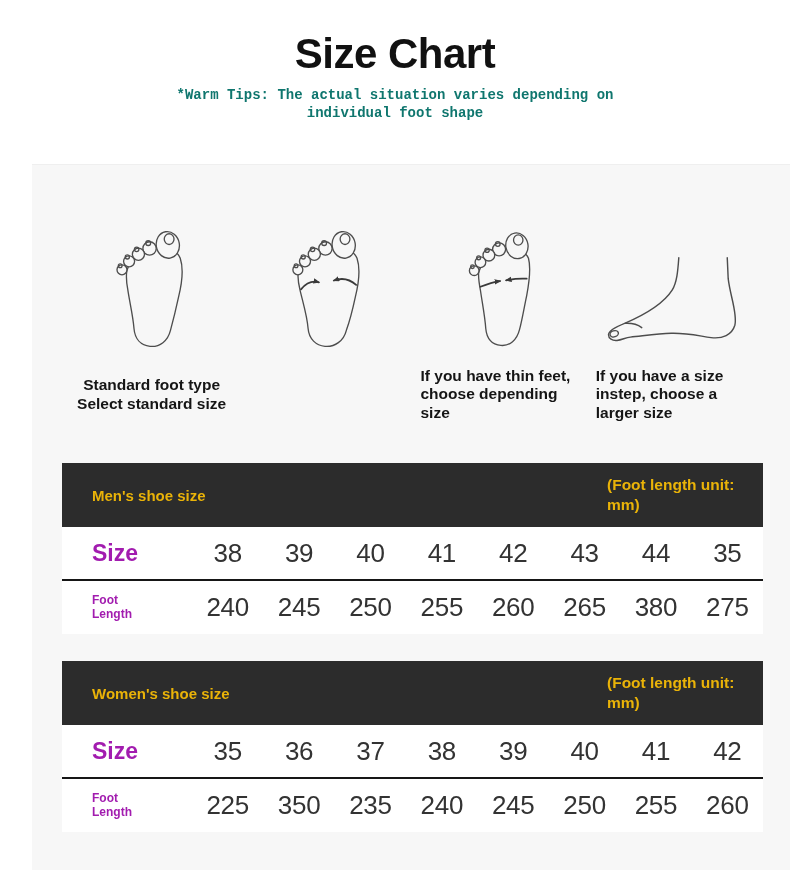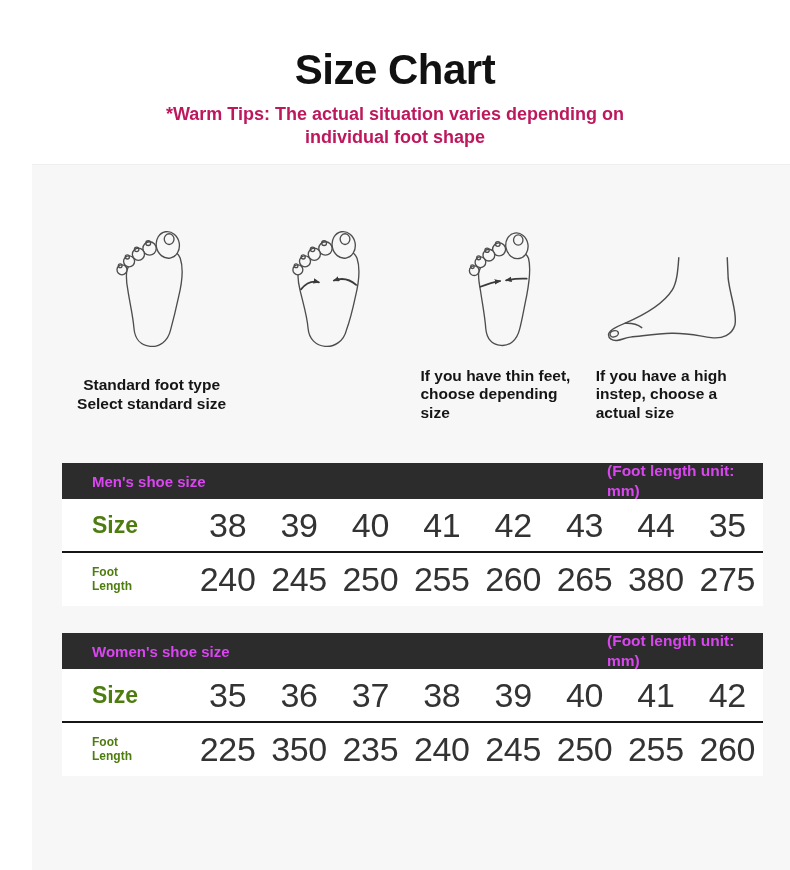--- a/index.html
+++ b/index.html
@@ -9,36 +9,37 @@
     background: #ffffff;
     font-family: "Liberation Sans", sans-serif;
     color: #1a1a1a;
     overflow: hidden;
   }
   
   .top-section {
     height: 164px;
     background: #ffffff;
     text-align: center;
-    padding-top: 46px;
+    padding-top: 30px;
   }
   .page-title {
     margin: 0;
     font-size: 42px;
     font-weight: 800;
     letter-spacing: -0.5px;
     color: #111111;
   }
   .warm-tips {
     margin: 9px auto 0;
     max-width: 500px;
-    font-size: 18px;
+    font-size: 14px;
     font-weight: 700;
     line-height: 1.25;
-    color: #be185d;
+    color: #0f766e;
+    font-family: Liberation Mono, monospace;
   }
   
   .content-section {
     background: #f7f7f7;
     height: 706px;
     padding: 54px 27px 0 30px;
     border-top: 1px solid #efefef;
     margin-left: 32px;
   }
   
@@ -64,46 +65,46 @@
   .caption.center .cap-text { max-width: 164px; text-align: center; }
   .caption .cap-text { margin-left: 4px; }
   .cap-w2 { max-width: 156px; }
   .cap-w3 { max-width: 172px; }
   .cap-w4 { max-width: 150px; }
   svg .ln { fill: none; stroke: #4d4d4d; stroke-width: 1.5; stroke-linecap: round; stroke-linejoin: round; }
   svg .fl { fill: #f7f7f7; stroke: #4d4d4d; stroke-width: 1.5; }
   
   .size-table { background: #ffffff; margin-bottom: 27px; }
   .tbl-header {
-    height: 36px;
+    height: 64px;
     background: #2c2c2c;
-    color: #d946ef;
+    color: #eab308;
     display: flex;
     align-items: center;
     justify-content: space-between;
     padding: 0 6px 0 30px;
   }
   .tbl-title { font-size: 15px; font-weight: 700; }
   .tbl-unit { width: 150px; font-size: 15.5px; font-weight: 700; line-height: 1.3; }
   table { width: 100%; border-collapse: collapse; table-layout: fixed; }
   col.c-label { width: 130px; }
   tr { height: 53px; }
   th {
     text-align: left;
     padding-left: 30px;
     font-size: 23px;
     font-weight: 700;
-    color: #4d7c0f;
+    color: #a21caf;
   }
   tr.len-row { height: 54px; }
   tr.len-row th { font-size: 12px; }
   tr.len-row th .th-inner { max-width: 64px; line-height: 1.15; }
   td {
     text-align: center;
-    font-size: 34px;
+    font-size: 26px;
     font-weight: 400;
     color: #333333;
     letter-spacing: -0.3px;
   }
   tr.len-row td, tr.len-row th { border-top: 2px solid #161616; }
 </style>
 </head>
 <body>
 
 <div class="top-section">
@@ -191,21 +192,21 @@
 
     <div class="guide-item">
       <div class="figure">
         <svg width="152" height="95" viewBox="0 0 160 100">
           <path class="ln" d="M84 4 C83 18 82 30 77 38 C68 52 48 64 27 73 C17 77 10 81 10 85 C10 89 14 91.5 19 91 C24 90.5 28 88 33 87.5 C48 86 62 84 76 83.5 C92 83 104 86 118 88 C130 89.5 140 85 143 75 C146 63 138 44 136 26 L135 4"></path>
           <ellipse class="ln" cx="16" cy="84" rx="4.5" ry="3.2" transform="rotate(-18 16 84)"></ellipse>
           <path class="ln" d="M27 73 C35 72.5 41 74.5 45 77.5"></path>
         </svg>
       </div>
       <div class="caption">
-        <span class="cap-text cap-w4">If you have a high instep, choose a actual size</span>
+        <span class="cap-text cap-w4">If you have a size instep, choose a larger size</span>
       </div>
     </div>
 
   </div>
 
   <div class="size-table">
     <div class="tbl-header">
       <span class="tbl-title">Men's shoe size</span>
       <span class="tbl-unit">(Foot length unit: mm)</span>
     </div>

